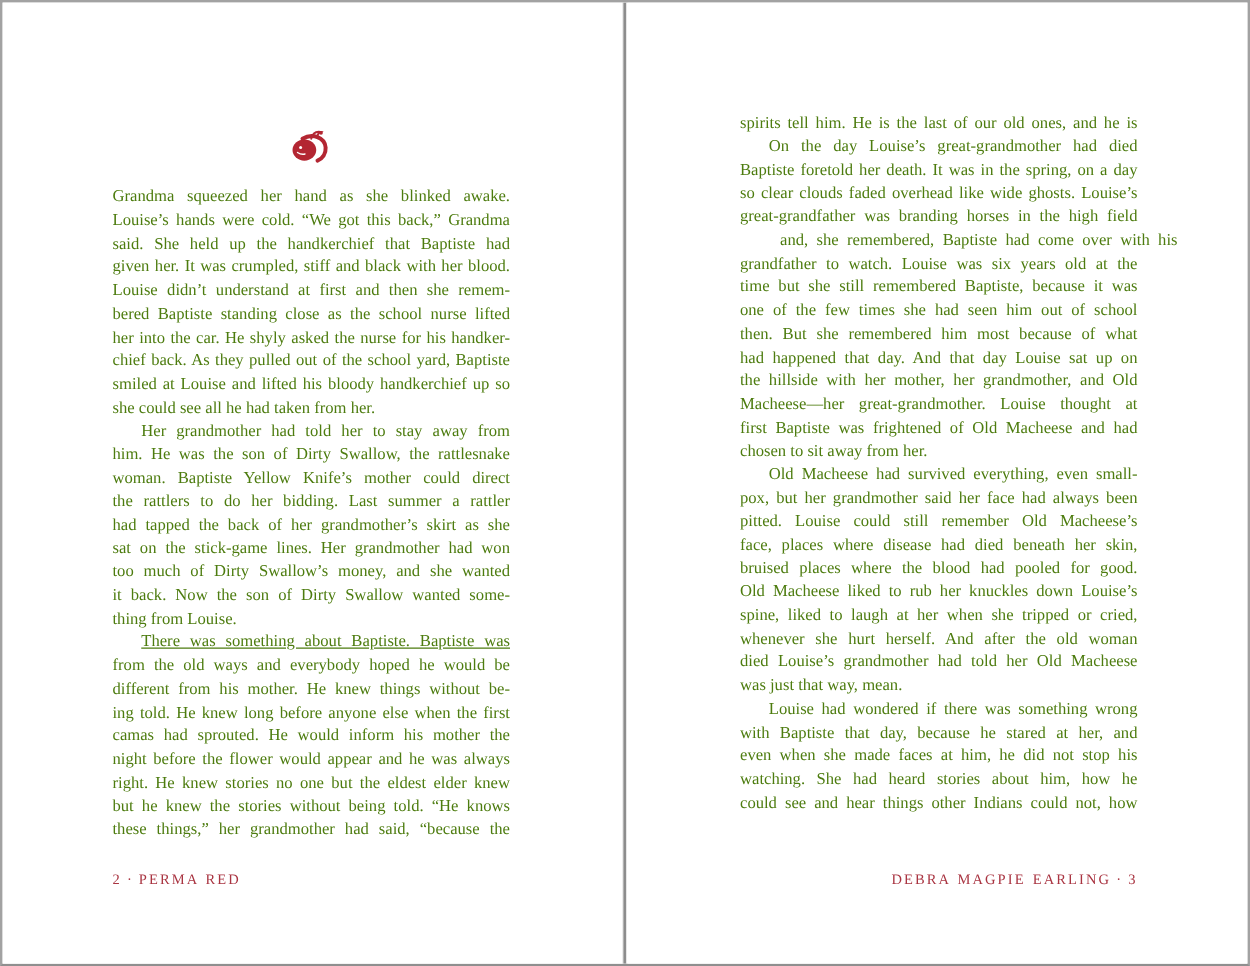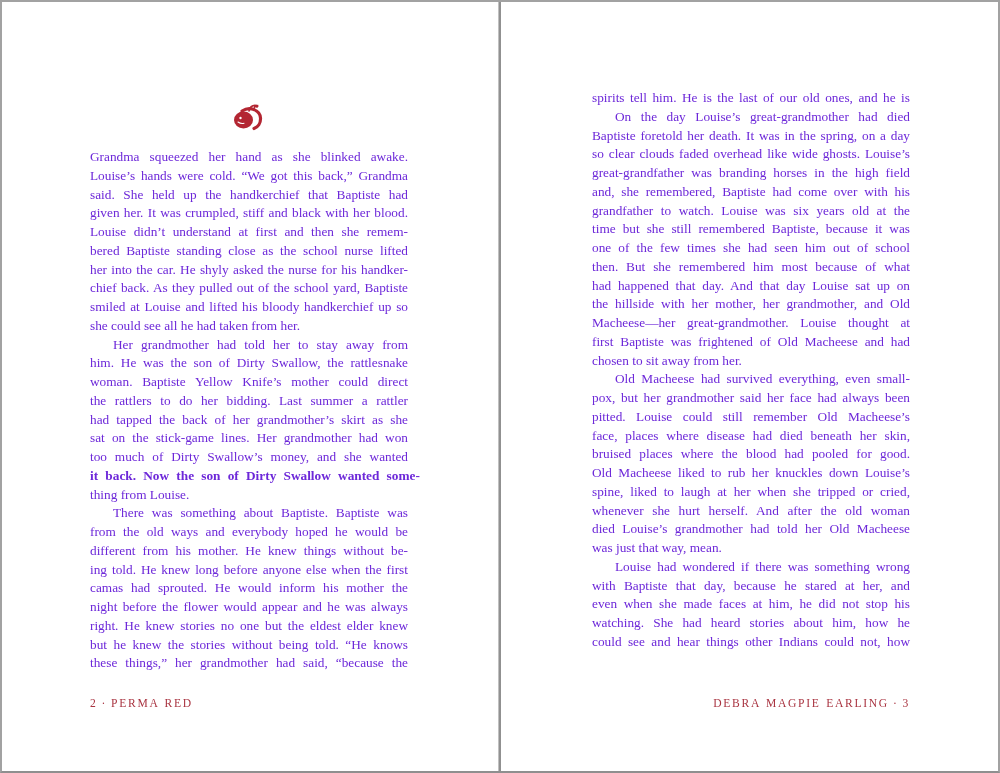--- a/index.html
+++ b/index.html
@@ -15,21 +15,21 @@
     overflow:hidden;
   }
   .page{position:absolute;top:0;height:100%;background:#ffffff;}
   .page-left{left:0;width:496px;}
   .page-right{left:500px;width:496px;}
   .spine{position:absolute;left:496px;top:0;width:3px;height:100%;
          background:linear-gradient(to right,#d9d9d9,#828282 60%,#9b9b9b);}
   .ornament{position:absolute;left:88px;top:100px;width:318px;text-align:center;}
   .column{
     position:absolute;width:318px;
-    font-size:13.3px;line-height:18.75px;color:#6d28d9;
+    font-size:13.3px;line-height:18.75px;color:#4d7c0f;
     text-align:left;
   }
   .column-left{left:88px;top:146px;}
   .column-right{left:90px;top:87px;}
   .line{white-space:nowrap;height:18.75px;overflow:visible;}
   .line.indent{text-indent:23px;}
   .footer{
     position:absolute;top:695px;
     font-size:11.6px;letter-spacing:1.7px;word-spacing:1px;
     color:#a93441;white-space:nowrap;
@@ -69,25 +69,25 @@
           <div class="line ragged"><span>she could see all he had taken from her.</span></div>
         </div>
         <div>
           <div class="line indent" style="word-spacing: 4.75px;"><span>Her grandmother had told her to stay away from</span></div>
           <div class="line" style="word-spacing: 3.46528px;"><span>him. He was the son of Dirty Swallow, the rattlesnake</span></div>
           <div class="line" style="word-spacing: 6.34375px;"><span>woman. Baptiste Yellow Knife’s mother could direct</span></div>
           <div class="line" style="word-spacing: 5.21875px;"><span>the rattlers to do her bidding. Last summer a rattler</span></div>
           <div class="line" style="word-spacing: 3.81076px;"><span>had tapped the back of her grandmother’s skirt as she</span></div>
           <div class="line" style="word-spacing: 3.79297px;"><span>sat on the stick-game lines. Her grandmother had won</span></div>
           <div class="line" style="word-spacing: 4.54297px;"><span>too much of Dirty Swallow’s money, and she wanted</span></div>
-          <div class="line" style="word-spacing: 3.90104px; font-weight: bold;"><span>it back. Now the son of Dirty Swallow wanted some-</span></div>
+          <div class="line" style="word-spacing: 3.90104px;"><span>it back. Now the son of Dirty Swallow wanted some-</span></div>
           <div class="line ragged"><span>thing from Louise.</span></div>
         </div>
         <div>
-          <div class="line indent" style="word-spacing: 4.54427px;"><span>There was something about Baptiste. Baptiste was</span></div>
+          <div class="line indent" style="word-spacing: 4.54427px; text-decoration: underline;"><span>There was something about Baptiste. Baptiste was</span></div>
           <div class="line" style="word-spacing: 3.94444px;"><span>from the old ways and everybody hoped he would be</span></div>
           <div class="line" style="word-spacing: 3.72852px;"><span>different from his mother. He knew things without be-</span></div>
           <div class="line" style="word-spacing: 1.63125px;"><span>ing told. He knew long before anyone else when the first</span></div>
           <div class="line" style="word-spacing: 4.4375px; text-align: right;"><span>camas had sprouted. He would inform his mother the</span></div>
           <div class="line" style="word-spacing: 1.97917px;"><span>night before the flower would appear and he was always</span></div>
           <div class="line" style="word-spacing: 2.51719px;"><span>right. He knew stories no one but the eldest elder knew</span></div>
           <div class="line" style="word-spacing: 3.16146px;"><span>but he knew the stories without being told. “He knows</span></div>
           <div class="line" style="word-spacing: 4.65402px;"><span>these things,” her grandmother had said, “because the</span></div>
         </div>
       </div>
@@ -102,21 +102,21 @@
   <div class="page page-right">
     <div class="column column-right">
         <div>
           <div class="line" style="word-spacing: 2.15986px;"><span>spirits tell him. He is the last of our old ones, and he is</span></div>
         </div>
         <div>
           <div class="line indent" style="word-spacing: 6.21094px;"><span>On the day Louise’s great-grandmother had died</span></div>
           <div class="line" style="word-spacing: 1.48295px;"><span>Baptiste foretold her death. It was in the spring, on a day</span></div>
           <div class="line" style="word-spacing: 1.57812px;"><span>so clear clouds faded overhead like wide ghosts. Louise’s</span></div>
           <div class="line" style="word-spacing: 3.70312px;"><span>great-grandfather was branding horses in the high field</span></div>
-          <div class="line" style="word-spacing: 3.37891px;"><span>and, she remembered, Baptiste had come over with his</span></div>
+          <div class="line" style="word-spacing: 3.37891px; margin-left: 32px;"><span>and, she remembered, Baptiste had come over with his</span></div>
           <div class="line" style="word-spacing: 4.23438px;"><span>grandfather to watch. Louise was six years old at the</span></div>
           <div class="line" style="word-spacing: 3.70117px;"><span>time but she still remembered Baptiste, because it was</span></div>
           <div class="line" style="word-spacing: 3.83097px;"><span>one of the few times she had seen him out of school</span></div>
           <div class="line" style="word-spacing: 4.53125px;"><span>then. But she remembered him most because of what</span></div>
           <div class="line" style="word-spacing: 3.41406px;"><span>had happened that day. And that day Louise sat up on</span></div>
           <div class="line" style="word-spacing: 3.50977px;"><span>the hillside with her mother, her grandmother, and Old</span></div>
           <div class="line" style="word-spacing: 8.32812px;"><span>Macheese—her great-grandmother. Louise thought at</span></div>
           <div class="line" style="word-spacing: 3.5625px;"><span>first Baptiste was frightened of Old Macheese and had</span></div>
           <div class="line ragged"><span>chosen to sit away from her.</span></div>
         </div>

